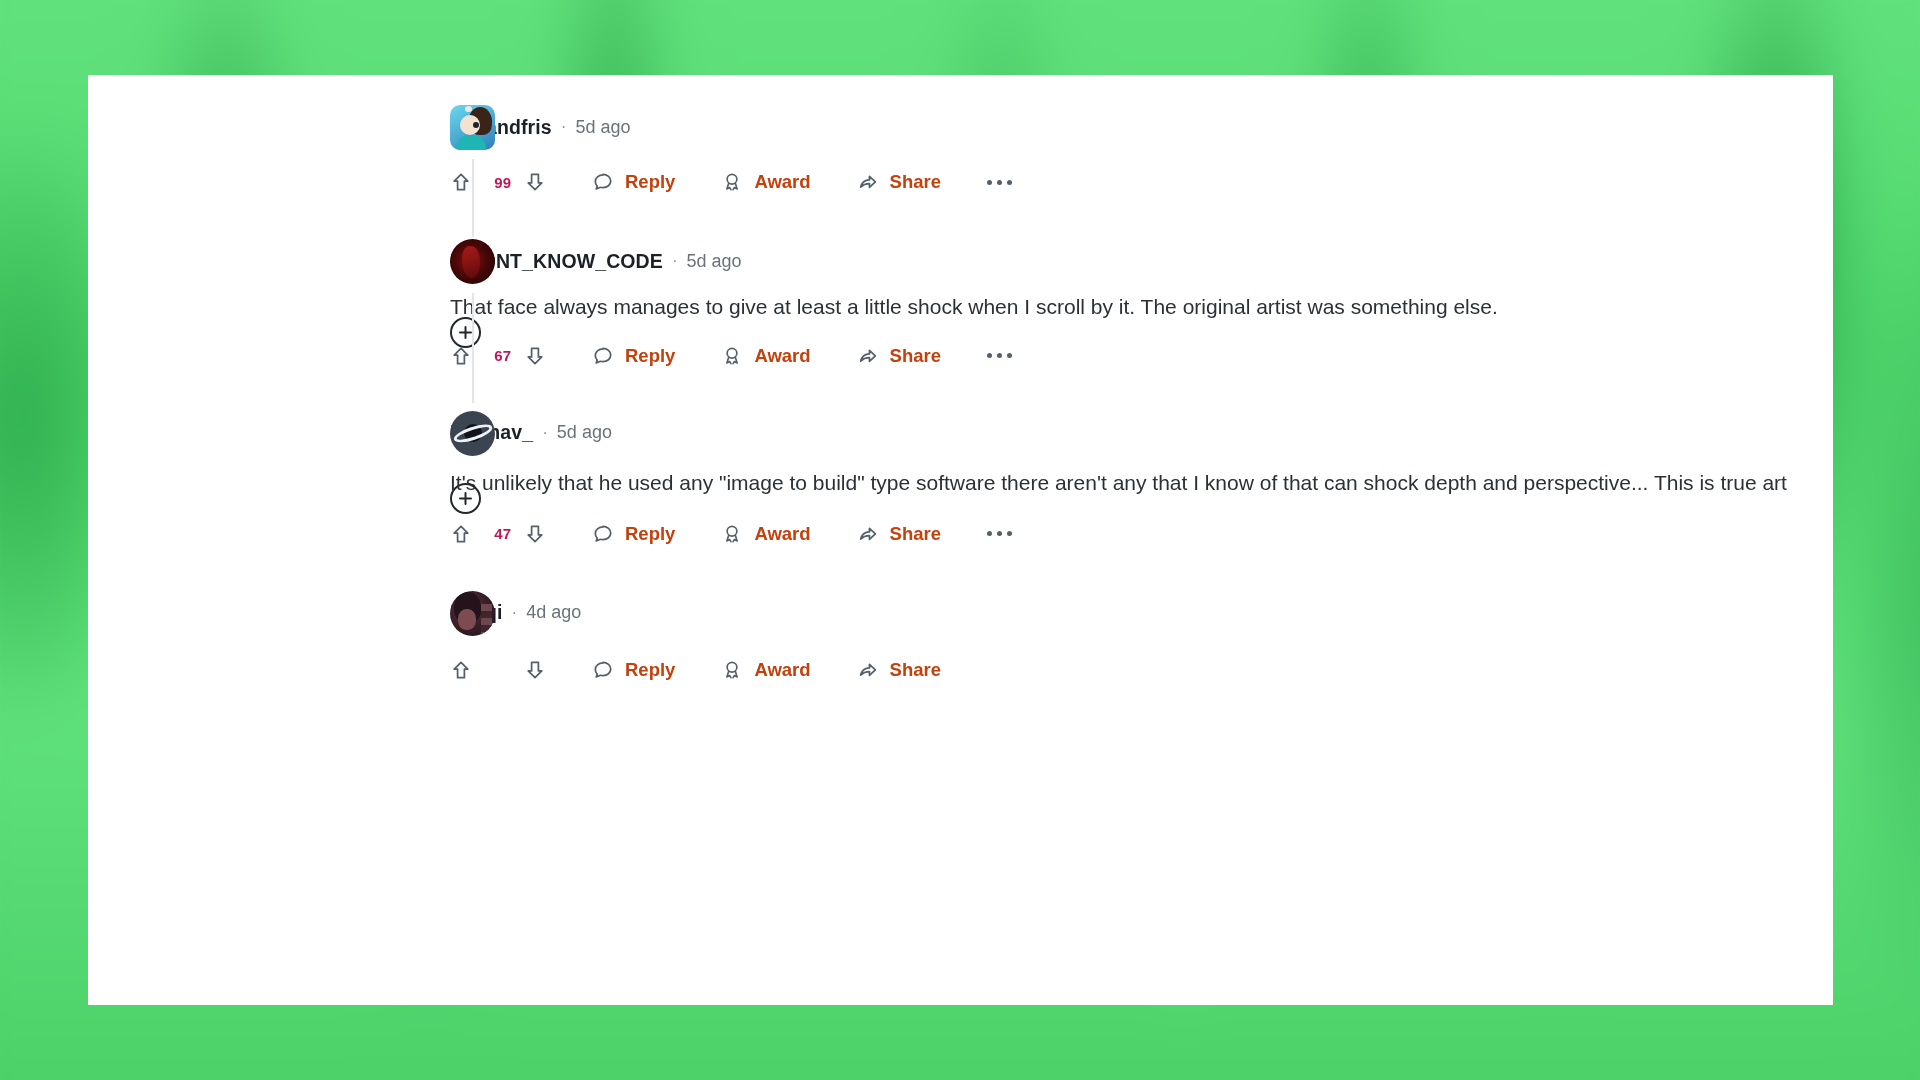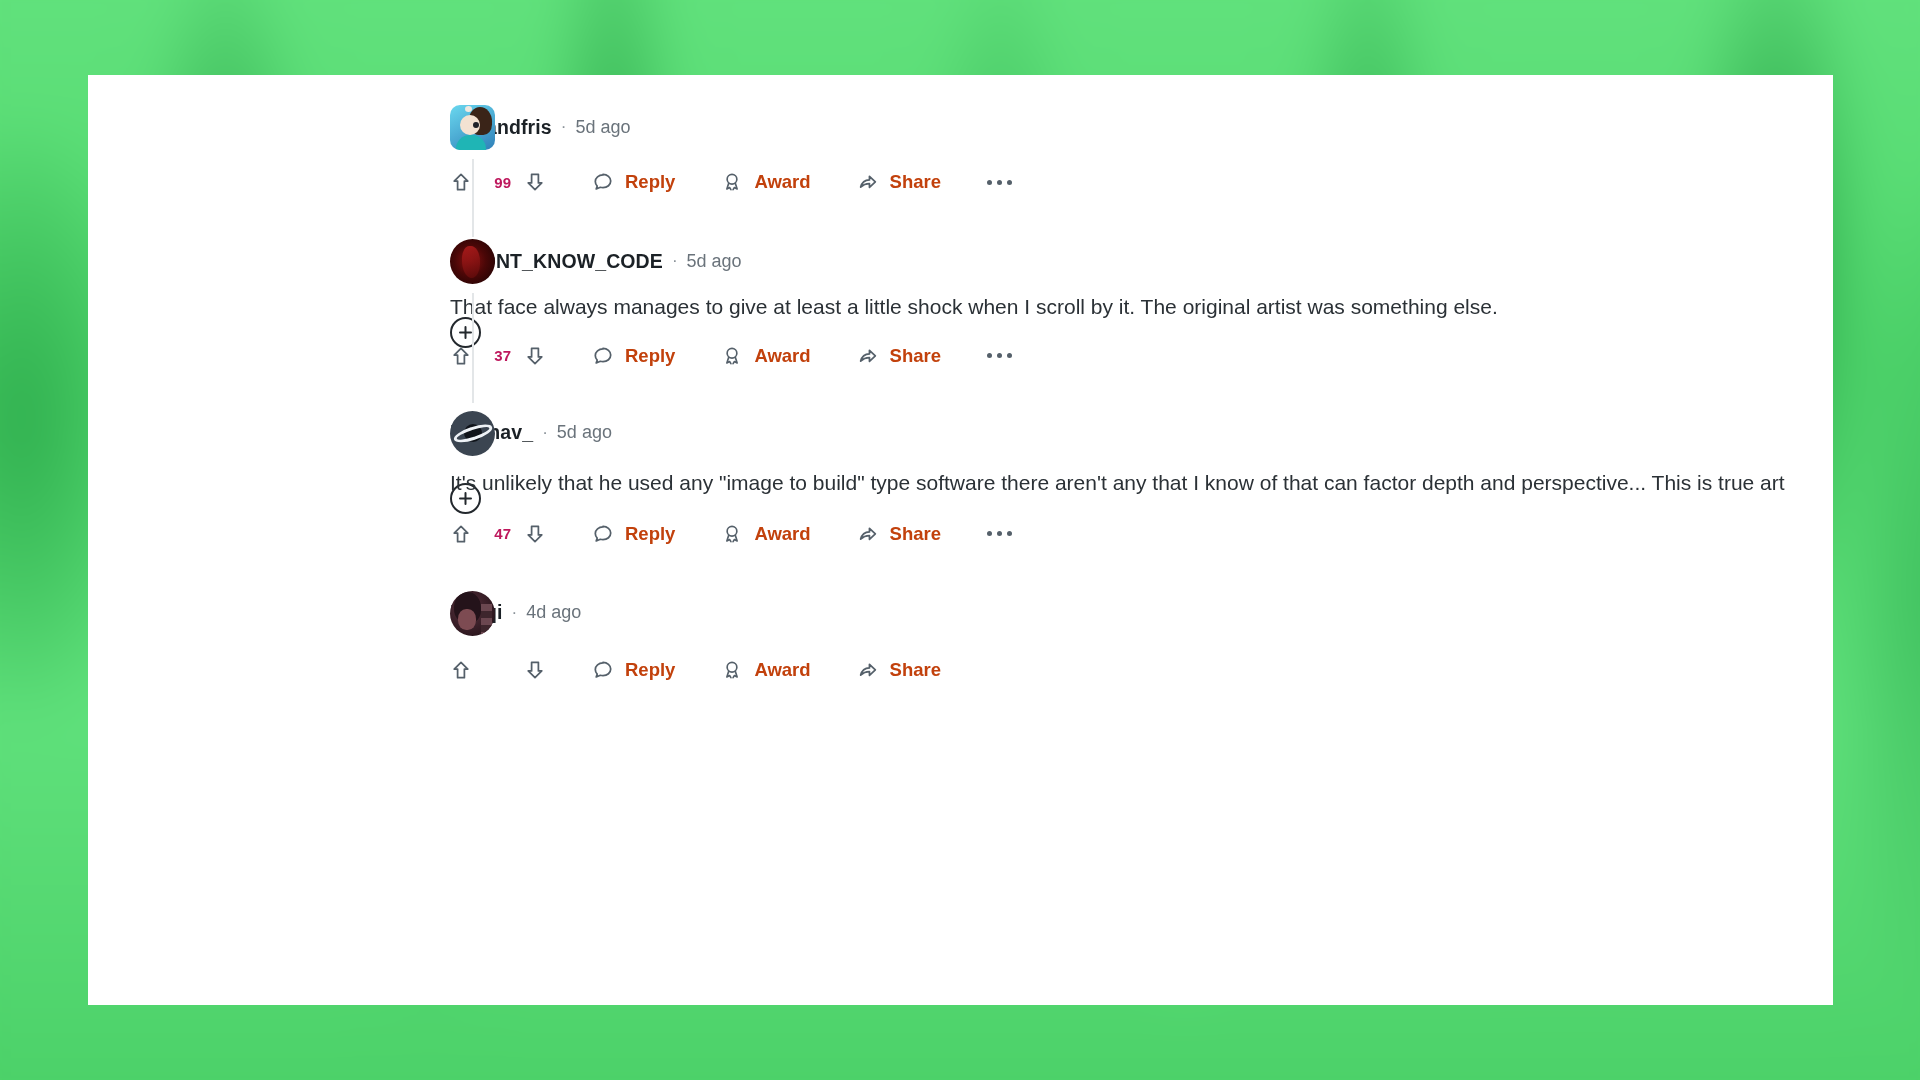--- a/index.html
+++ b/index.html
@@ -206,21 +206,21 @@
           <svg width="15" height="15" viewBox="0 0 15 15">
               <path d="M7.5 2v11M2 7.5h11" stroke="#23282d" stroke-width="2" stroke-linecap="round"></path>
             </svg>
         </div>
         <div class="votes">
           <span class="act">
             <svg width="22" height="22" viewBox="0 0 24 24" fill="none" stroke="#55606a" stroke-width="1.9" stroke-linejoin="round" stroke-linecap="round">
                 <path d="M12 3.6 4.6 11h3.7v9.4h7.4V11h3.7z"></path>
               </svg>
           </span>
-          <span class="num">37</span>
+          <span class="num">67</span>
           <span class="act">
             <svg width="22" height="22" viewBox="0 0 24 24" fill="none" stroke="#55606a" stroke-width="1.9" stroke-linejoin="round" stroke-linecap="round">
                 <path d="M12 20.4 19.4 13h-3.7V3.6H8.3V13H4.6z"></path>
               </svg>
           </span>
         </div>
         <span class="gap"></span>
         <span class="act">
           <span>
             <svg width="22" height="22" viewBox="0 0 24 24" fill="none" stroke="#55606a" stroke-width="1.9" stroke-linejoin="round">
@@ -262,21 +262,21 @@
         <div class="av-c">
             <div class="planet"></div>
             <div class="ring"></div>
           </div>
       </div>
       <div class="comment-head">
         <span class="author">Parthav_</span>
         <span class="dot">·</span>
         <span class="age">5d ago</span>
       </div>
-      <div class="body" style="max-width:1350px;padding-top:12px;">It's unlikely that he used any "image to build" type software there aren't any that I know of that can factor depth and perspective... This is true art</div>
+      <div class="body" style="max-width:1350px;padding-top:12px;">It's unlikely that he used any "image to build" type software there aren't any that I know of that can shock depth and perspective... This is true art</div>
 
       <div class="actions" style="margin-top:8px;">
         <div class="votes">
           <span class="act">
             <svg width="22" height="22" viewBox="0 0 24 24" fill="none" stroke="#55606a" stroke-width="1.9" stroke-linejoin="round" stroke-linecap="round">
                 <path d="M12 3.6 4.6 11h3.7v9.4h7.4V11h3.7z"></path>
               </svg>
           </span>
           <span class="num">47</span>
           <span class="act">

